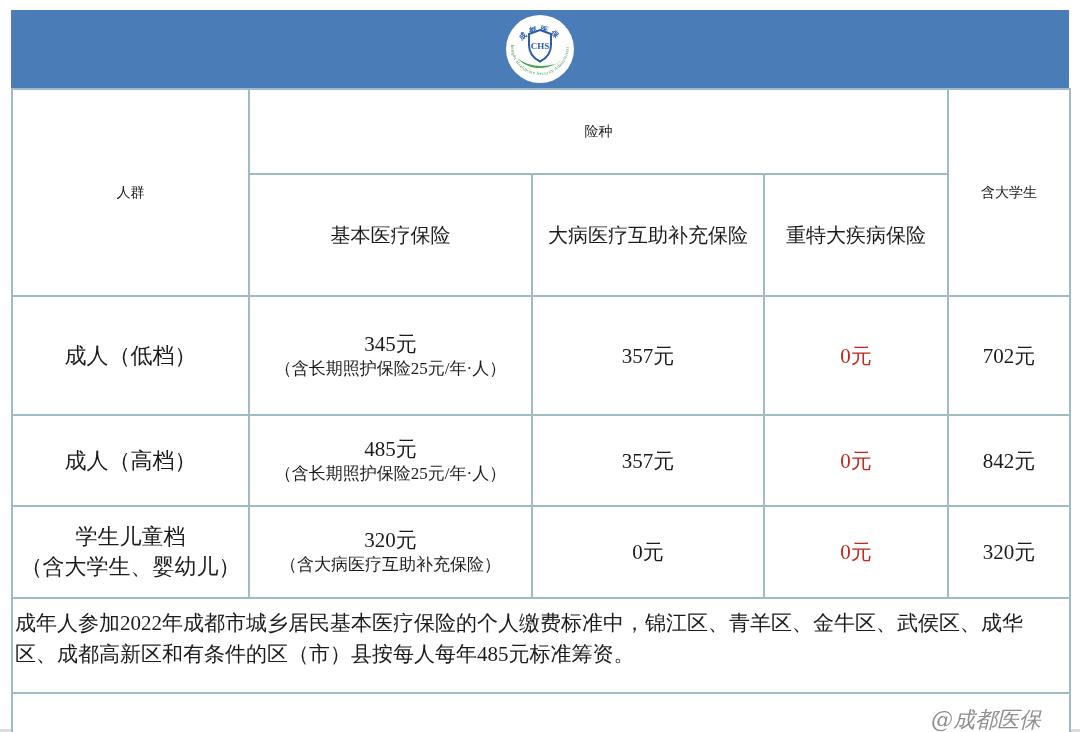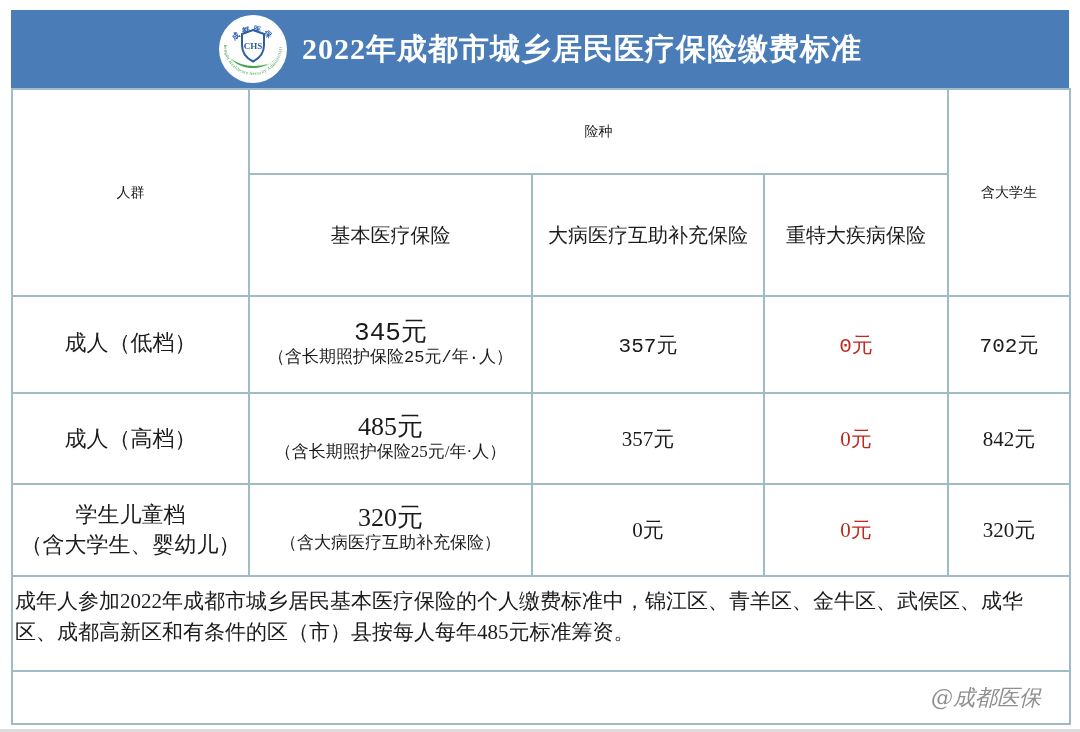--- a/index.html
+++ b/index.html
@@ -44,26 +44,26 @@
   table.grid td {
     border:2px solid #9fbcc6;
     background:#ffffff;
     text-align:center;
     vertical-align:middle;
     padding:0;
   }
   tr.h1 td { height:85px; font-size:14px; }
   tr.h2 td { height:122px; font-size:20px;border-radius:11px; }
   td.hcell { font-size:21px; }
-  tr.r1 td { height:97px;font-family:Liberation Mono, monospace; }
+  tr.r1 td { height:119px; }
   tr.r2 td { height:91px;font-family:Liberation Serif, serif; }
   tr.r3 td { height:92px; }
   .pop { font-size:22px; line-height:30px; }
   .amount { font-size:21px;border-radius:28px; }
-  .main { font-size:26px; line-height:26px;text-align:center; }
+  .main { font-size:21px; line-height:26px;text-align:center; }
   .sub { font-size:17px; line-height:24px; }
   .sub:empty, .pop-note:empty { display:none; }
   .pop-note { font-size:22px; line-height:30px; }
   .red { color:#c1271e; }
   tr.note-row td {
     height:95px;
     text-align:left;
     vertical-align:middle;
     font-size:21px;
     line-height:31px;
@@ -97,21 +97,20 @@
           <textPath href="#topArc" startOffset="50%" text-anchor="middle">成都医保</textPath>
         </text>
         <text font-size="4.6" fill="#3a9a4e" letter-spacing="0.4">
           <textPath href="#botArc" startOffset="50%" text-anchor="middle">Chengdu Healthcare Security Administration</textPath>
         </text>
         <path d="M 12,44 C 22,55 38,57 50,50 C 36,54 22,52 12,44 Z" fill="#49a24f"></path>
         <path d="M 58,44 C 50,53 38,56 28,54 C 40,56 52,52 58,44 Z" fill="#6db96f"></path>
         <path d="M 35,16 L 46,20 L 46,31 C 46,39 41,44.5 35,47.5 C 29,44.5 24,39 24,31 L 24,20 Z" fill="#ffffff" stroke="#2a5ca8" stroke-width="2"></path>
         <text x="35" y="34.5" text-anchor="middle" font-size="9" font-weight="bold" fill="#2a5ca8">CHS</text>
       </svg>
-      <div class="title">2022年成都市城乡居民医疗保险缴费标准</div>
     </div>
 
     <table class="grid">
       <colgroup>
         <col style="width:237px">
           <col style="width:283px">
           <col style="width:232px">
           <col style="width:184px">
           <col style="width:122px">
       </colgroup>

